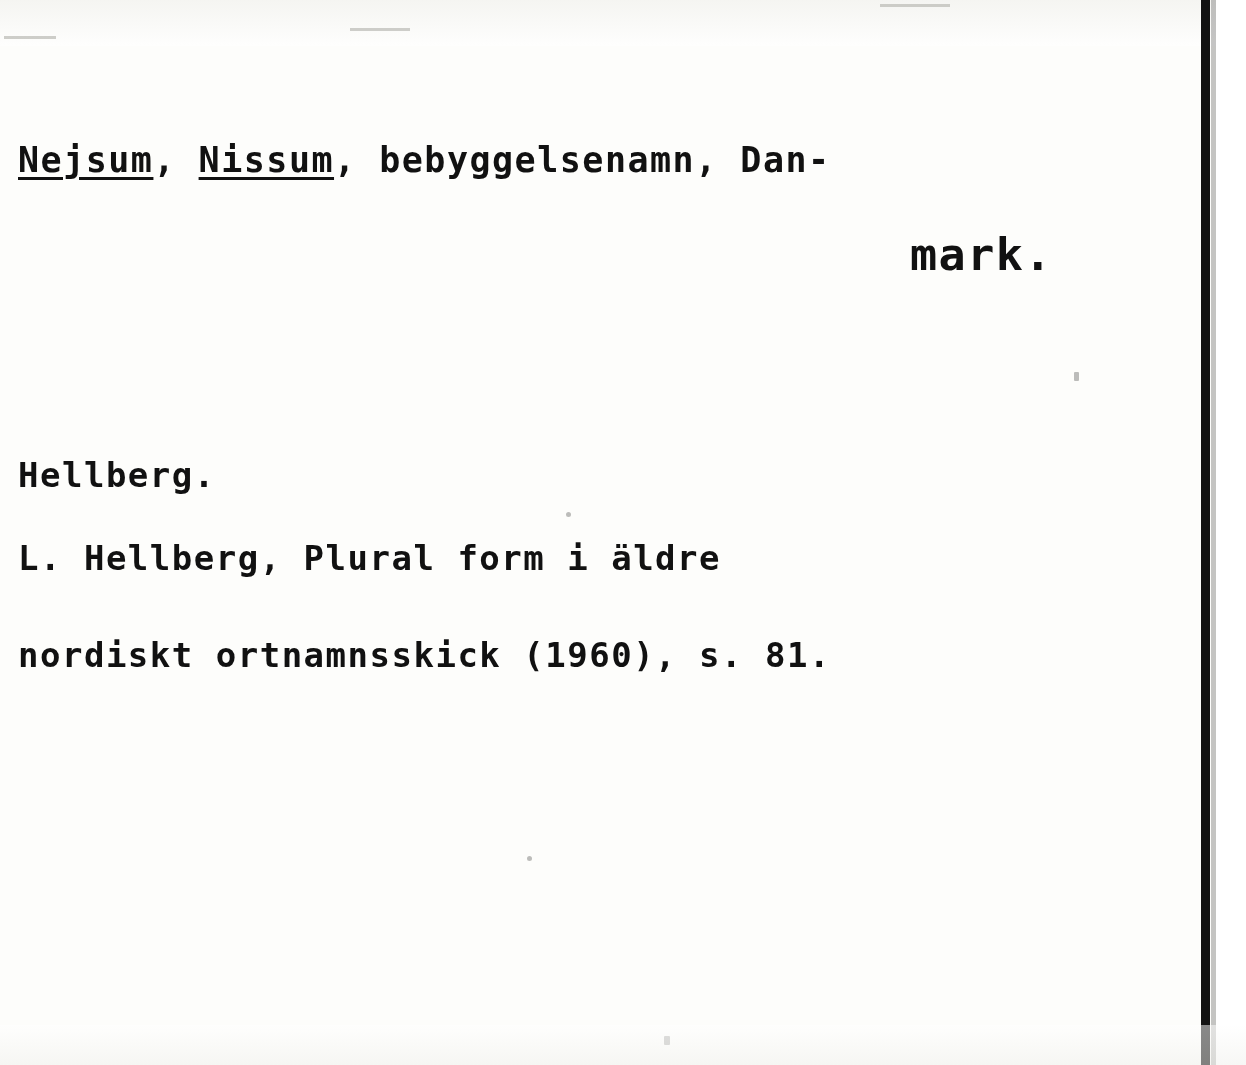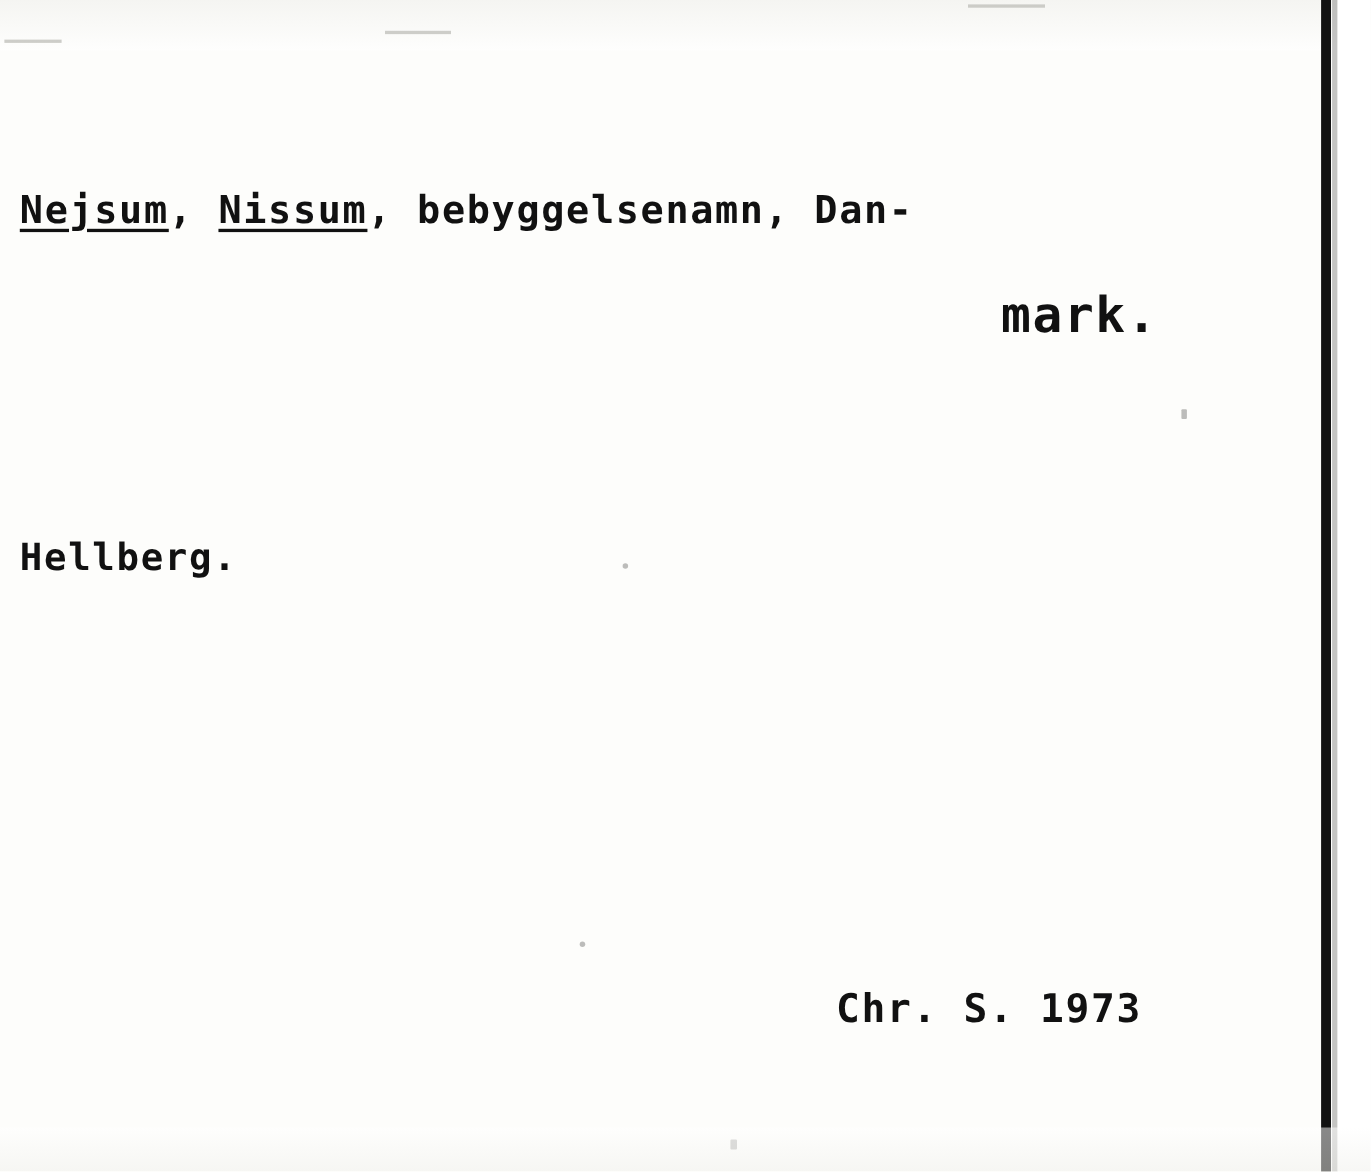--- a/index.html
+++ b/index.html
@@ -73,21 +73,20 @@
     background: #ffffff;
   }
 
   .typed {
     position: absolute;
     font-family: "DejaVu Sans Mono", monospace;
     font-weight: 700;
     letter-spacing: 1.5px;
     color: #111111;
     white-space: pre;
-    margin-top: 32px;
   }
 
   .headword {
     top: 140px;
     left: 18px;
     font-size: 35px;
   }
   .headword .u {
     text-decoration: underline;
     text-underline-offset: 5px;
@@ -145,21 +144,22 @@
   <div class="speck" style="top:512px;left:566px;width:5px;height:5px;"></div>
   <div class="speck" style="top:856px;left:527px;width:5px;height:5px;"></div>
   <div class="speck" style="top:1036px;left:664px;width:6px;height:9px;border-radius:1px;"></div>
 
   <div class="typed headword"><span class="u">Nejsum</span><span>, </span><span class="u">Nissum</span><span>, bebyggelsenamn, Dan-</span></div>
 
   <div class="typed headword-cont">mark.</div>
 
   <div class="typed section-label">Hellberg.</div>
 
+  <div class="typed ref-line-1">L. Hellberg, Plural form i äldre</div>
+  <div class="typed ref-line-2">nordiskt ortnamnsskick (1960), s. 81.</div>
 
-  <div class="typed signature">Chr. S. 1973</div>
 
   <div class="right-bar-2"></div>
   <div class="right-bar"></div>
   <div class="right-margin-fill"></div>
 
   <div class="scan-edge-bottom"></div>
 </div>
 
 </body></html>

